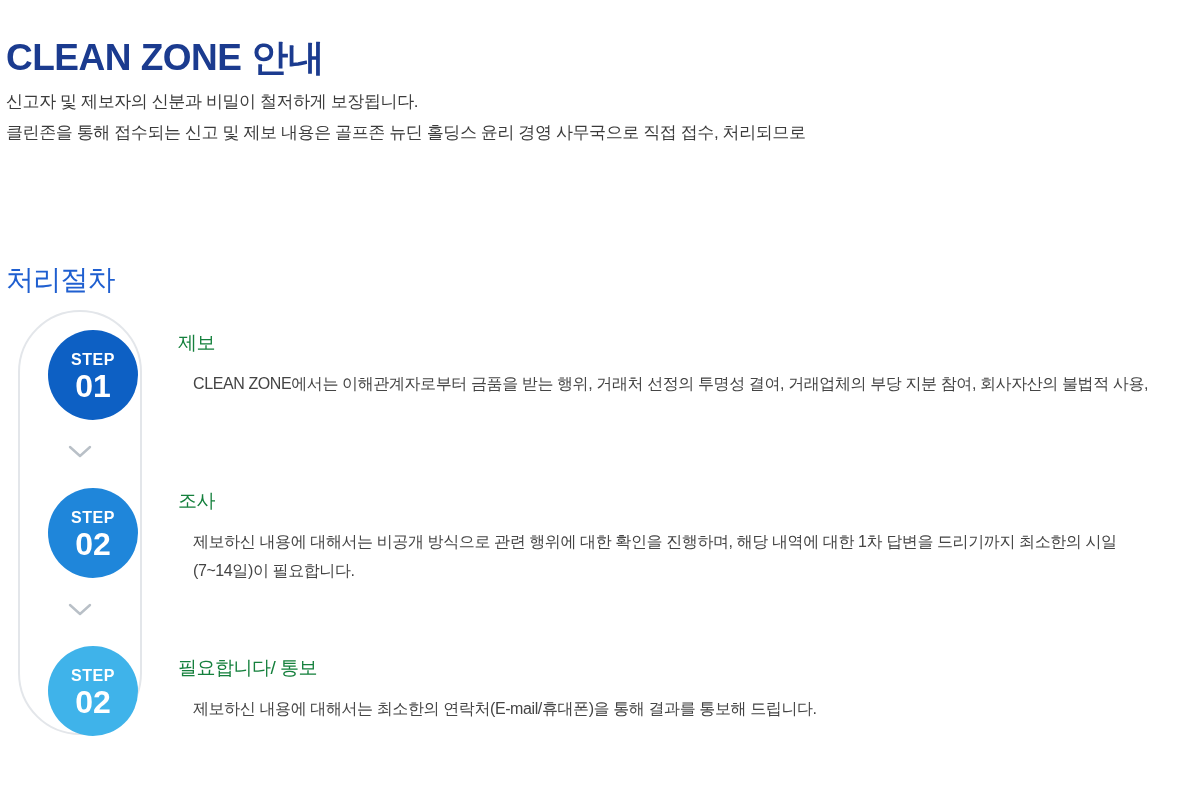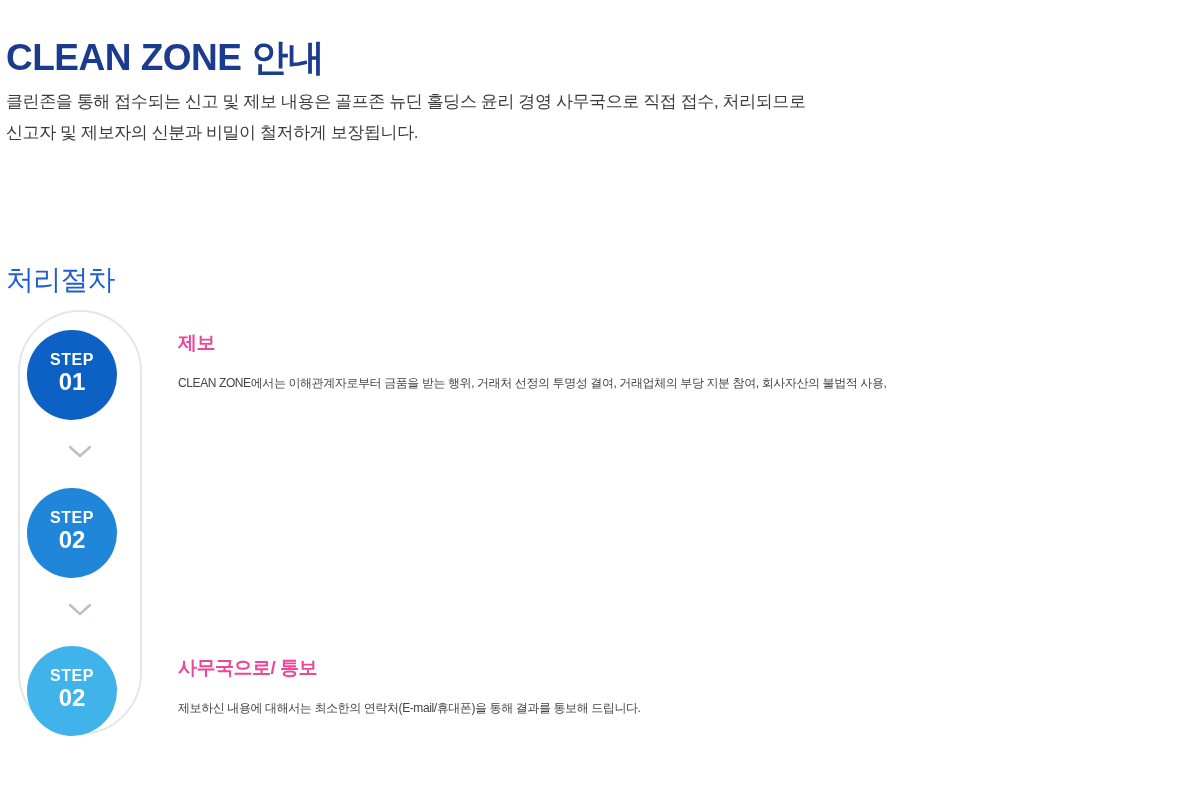--- a/index.html
+++ b/index.html
@@ -70,40 +70,40 @@
     width: 124px;
     height: 425px;
     border: 2px solid #e3e6ea;
     border-radius: 62px;
     background: #ffffff;
     z-index: 0;
   }
 
   .circle {
     position: absolute;
-    left: 21px;
+    left: 42px;
     width: 90px;
     height: 90px;
     border-radius: 50%;
     color: #ffffff;
     text-align: center;
     line-height: 1;
     z-index: 3;
     box-shadow: 0 0 0 0 rgba(0,0,0,0);
   }
   .circle .lbl {
     display: block;
     font-size: 16px;
     font-weight: bold;
     letter-spacing: 0.5px;
     padding-top: 22px;
   }
   .circle .num {
     display: block;
-    font-size: 24px;
+    font-size: 32px;
     font-weight: bold;
     margin-top: 2px;
   }
 
   .c1 { top: 20px; background: #0d60c4; }
   .c2 { top: 178px; background: #1f86da; }
   .c3 { top: 336px; background: #3fb3ea; }
 
   .chev {
     position: absolute;
@@ -120,42 +120,43 @@
     position: absolute;
     left: 172px;
     width: 1020px;
   }
   .t1 { top: 20px; }
   .t2 { top: 178px; }
   .t3 { top: 345px; }
 
   .step-head {
     font-size: 19px;
-    font-weight: bold;
-    color: #ec4899;
+    font-weight: normal;
+    color: #15803d;
     letter-spacing: -0.5px;
     margin-bottom: 13px;
   }
   .step-body {
-    font-size: 12px;
+    font-size: 16px;
     line-height: 29px;
     color: #444444;
     letter-spacing: -0.4px;
+    margin-left: 15px;
   }
 </style>
 </head>
 <body>
 
 <div class="page">
 
   <h1 class="main-title">CLEAN ZONE 안내</h1>
 
   <div class="intro">
+    <div>신고자 및 제보자의 신분과 비밀이 철저하게 보장됩니다.</div>
     <div>클린존을 통해 접수되는 신고 및 제보 내용은 골프존 뉴딘 홀딩스 윤리 경영 사무국으로 직접 접수, 처리되므로</div>
-    <div>신고자 및 제보자의 신분과 비밀이 철저하게 보장됩니다.</div>
   </div>
 
   <h2 class="section-title">처리절차</h2>
 
   <div class="steps-wrap">
 
     <div class="track"></div>
 
     <div class="circle c1">
       <span class="lbl">STEP</span>
@@ -180,28 +181,33 @@
       <span class="num">02</span>
     </div>
 
     <div class="chev chev2">
       <svg width="24" height="14" viewBox="0 0 24 14" aria-hidden="true">
         <path d="M2 2 L12 11 L22 2" fill="none" stroke="#b9c0c7" stroke-width="2.4" stroke-linecap="round" stroke-linejoin="round"></path>
       </svg>
     </div>
 
     <div class="step-text t2">
+      <div class="step-head">조사</div>
+      <div class="step-body">
+        <div>제보하신 내용에 대해서는 비공개 방식으로 관련 행위에 대한 확인을 진행하며, 해당 내역에 대한 1차 답변을 드리기까지 최소한의 시일</div>
+        <div>(7~14일)이 필요합니다.</div>
+      </div>
     </div>
 
     <div class="circle c3">
       <span class="lbl">STEP</span>
       <span class="num">02</span>
     </div>
 
     <div class="step-text t3">
-      <div class="step-head">사무국으로/ 통보</div>
+      <div class="step-head">필요합니다/ 통보</div>
       <div class="step-body">
         <div>제보하신 내용에 대해서는 최소한의 연락처(E-mail/휴대폰)을 통해 결과를 통보해 드립니다.</div>
       </div>
     </div>
 
   </div>
 </div>
 
 </body></html>

